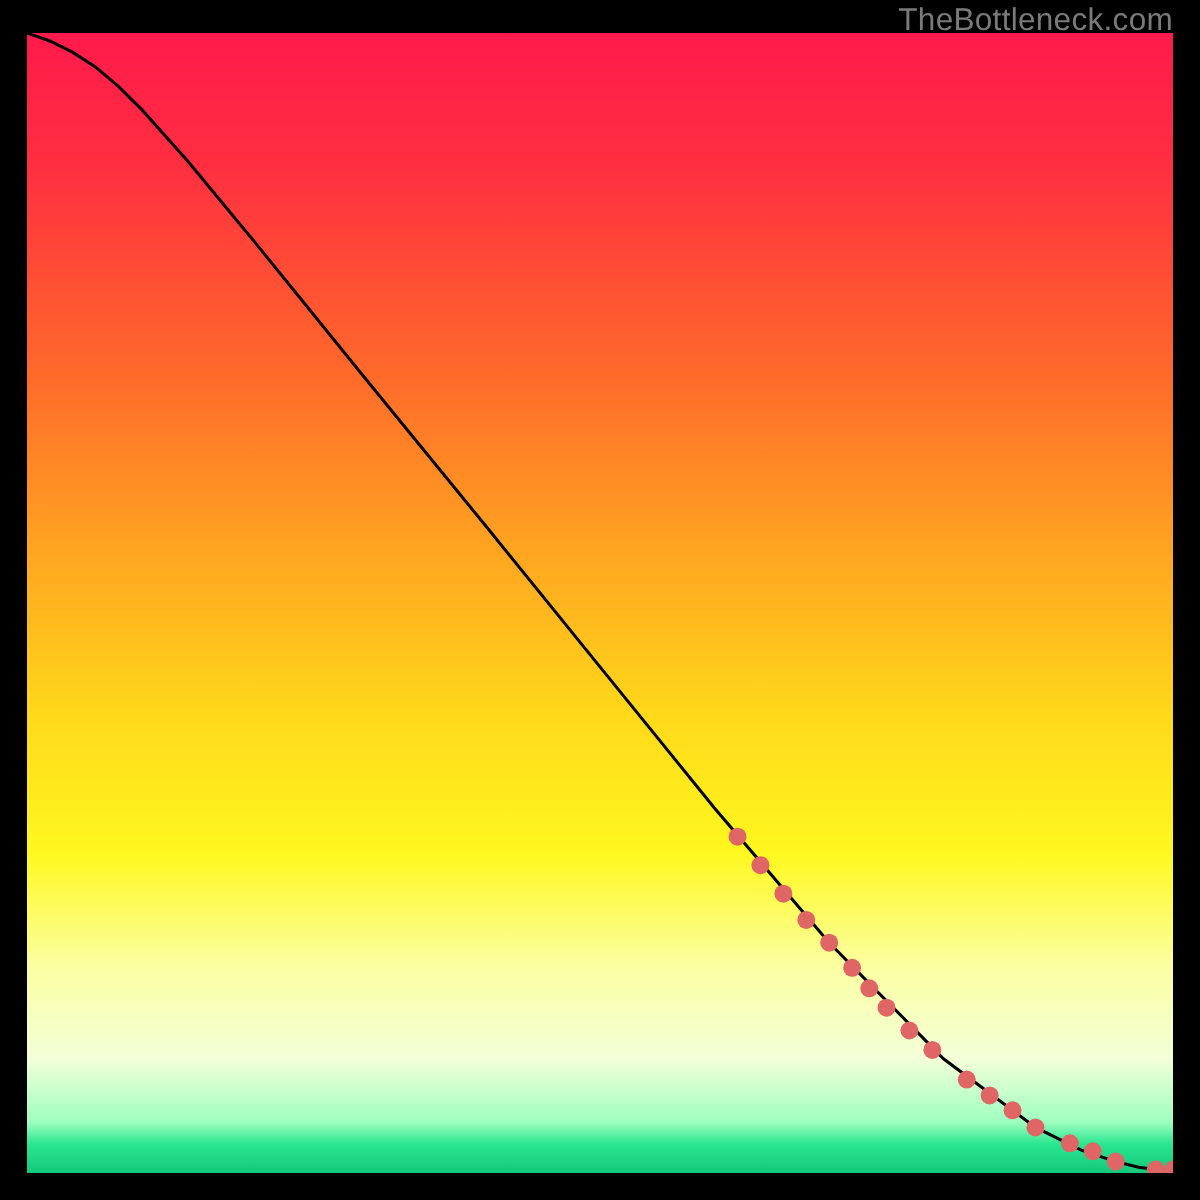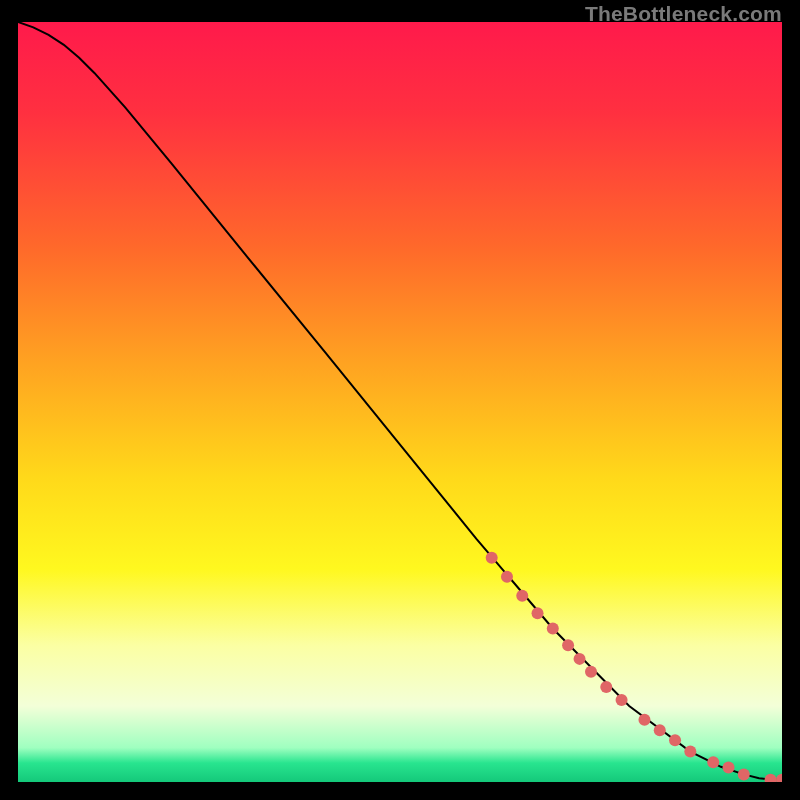--- a/index.html
+++ b/index.html
@@ -26,21 +26,21 @@
     width: 764px;
     height: 760px;
   }
   .watermark {
     position: absolute;
     top: 2px;
     right: 18px;
     color: #7a7a7a;
     font-size: 21px;
     letter-spacing: 0.2px;
-    font-weight: 700;
+    font-weight: 400;
   }
 </style>
 </head>
 <body>
 
 <div class="watermark">TheBottleneck.com</div>
 
 <div class="frame">
   <svg class="plot" viewBox="0 0 764 760" preserveAspectRatio="none">
     <defs>

